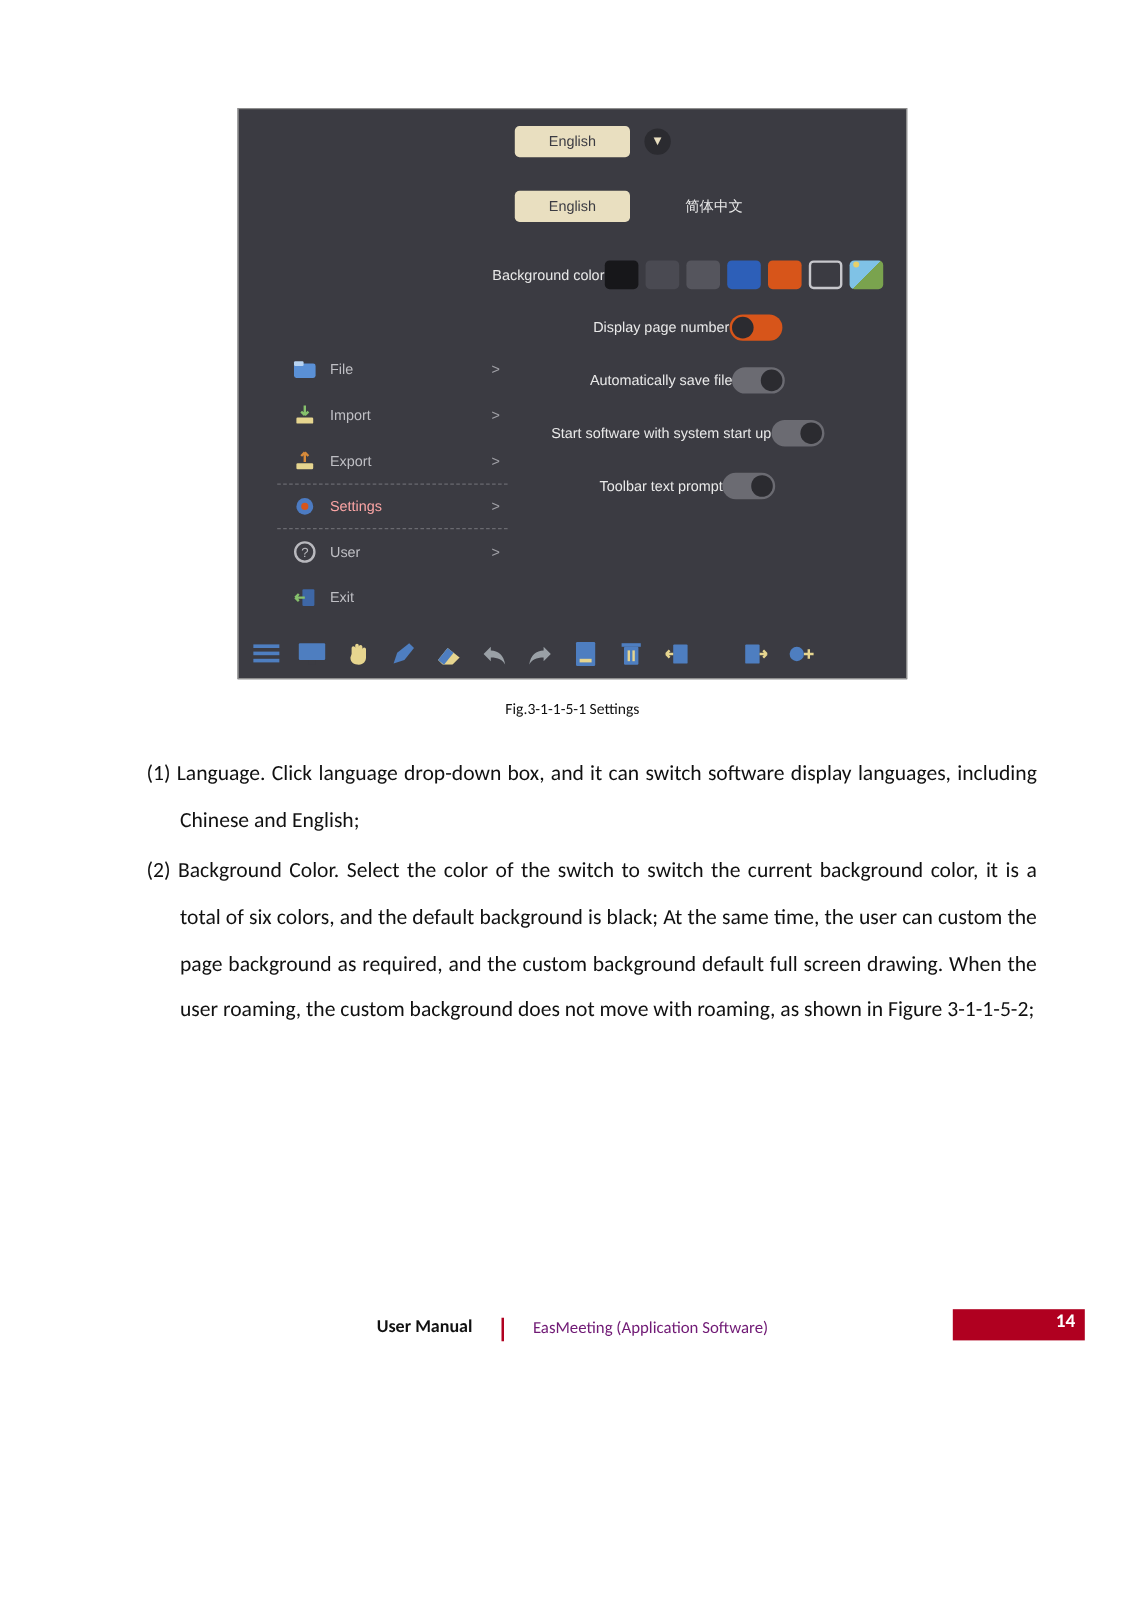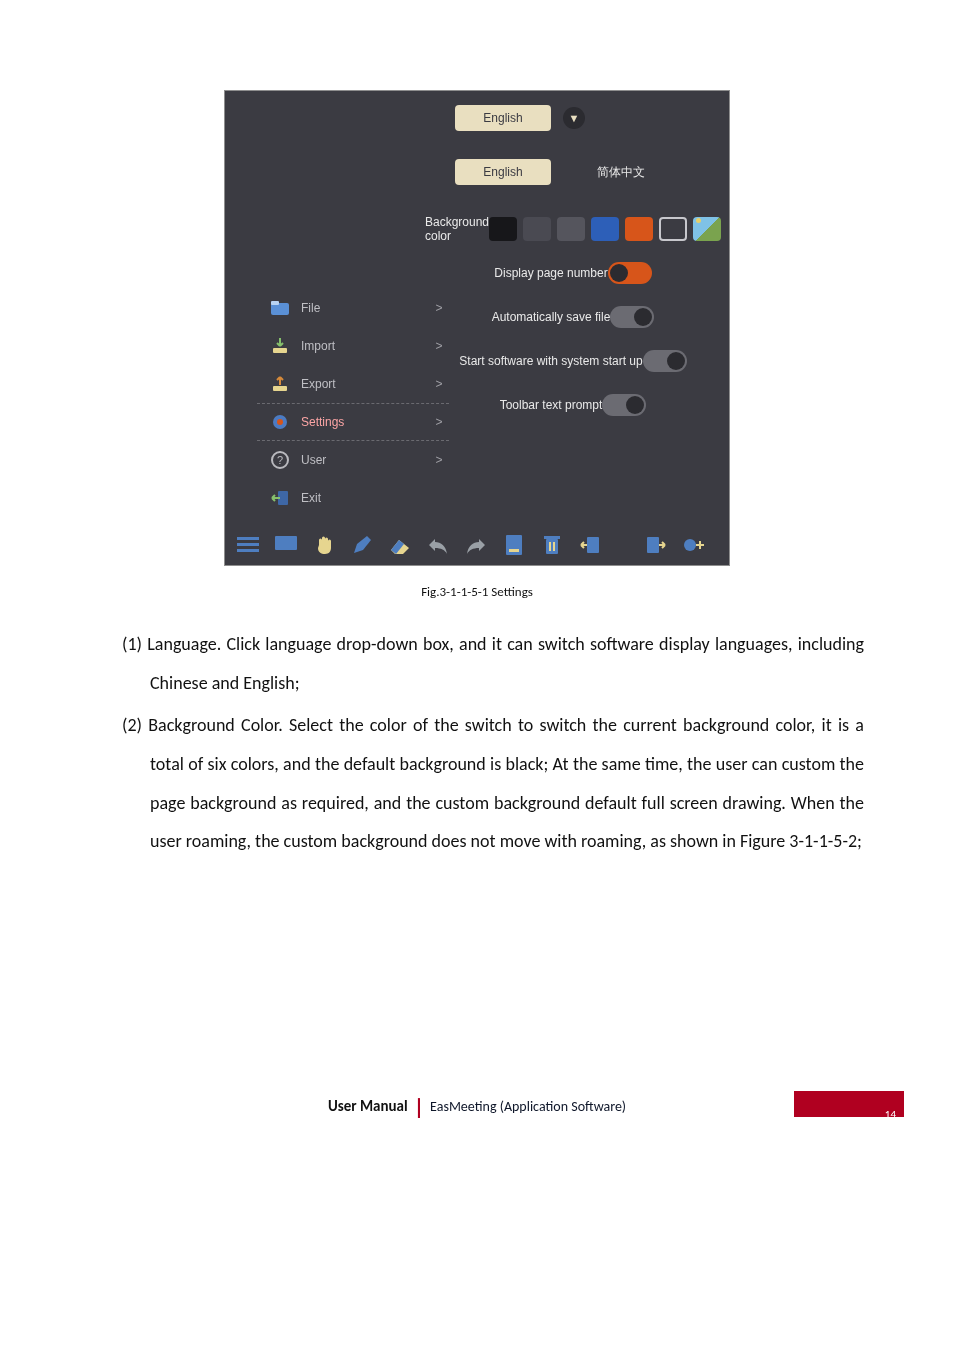--- a/index.html
+++ b/index.html
@@ -6,21 +6,21 @@
   body {
     font-family: Calibri, Arial, sans-serif;
     background: #fff;
     color: #111;
     width: 954px;
     margin: 0 auto;
     padding: 90px 90px 0 90px;
   }
   
   .app {
-    width: 506px;
+    width: 558px;
     margin: 0 auto 18px auto;
     background: #3b3b42;
     border: 1px solid #8e8e8e;
     position: relative;
     font-family: "Segoe UI", Arial, sans-serif;
     color: #e9e9e9;
     font-size: 12px;
   }
   .panel-right {
     position: absolute;
@@ -118,35 +118,35 @@
   .para {
     font-size: 18px; line-height: 2.15;
     text-align: justify;
     margin-bottom: 4px;
   }
   .para.hang { padding-left: 60px; text-indent: -28px; }
 
   
   .footer {
     display: flex; align-items: center; justify-content: center;
-    gap: 0;
+    gap: 14px;
     position: relative;
     margin-top: 230px;
     height: 30px;
   }
   .footer .um { font-weight: bold; font-size: 15px; }
   .footer .bar { color: #b00020; font-size: 22px; font-weight: bold; margin: 0 6px; }
-  .footer .app-name { font-size: 14px; color: #0f172a; }
+  .footer .app-name { font-size: 14px; color: #701a75; }
   .footer .red-block {
     position: absolute; right: -40px; top: 0;
     width: 110px; height: 26px; background: #b00020;
   }
   .footer .pagenum {
-    position: absolute; right: -32px; top: 17px;
-    color: #fff; font-size: 11px;
+    position: absolute; right: -32px; top: 1px;
+    color: #fff; font-size: 16px; font-weight: bold;
   }
 </style>
 </head>
 <body>
 
 <div class="app">
 
   <div class="panel-right">
     <div class="lang-pill">
       <span>English</span>

